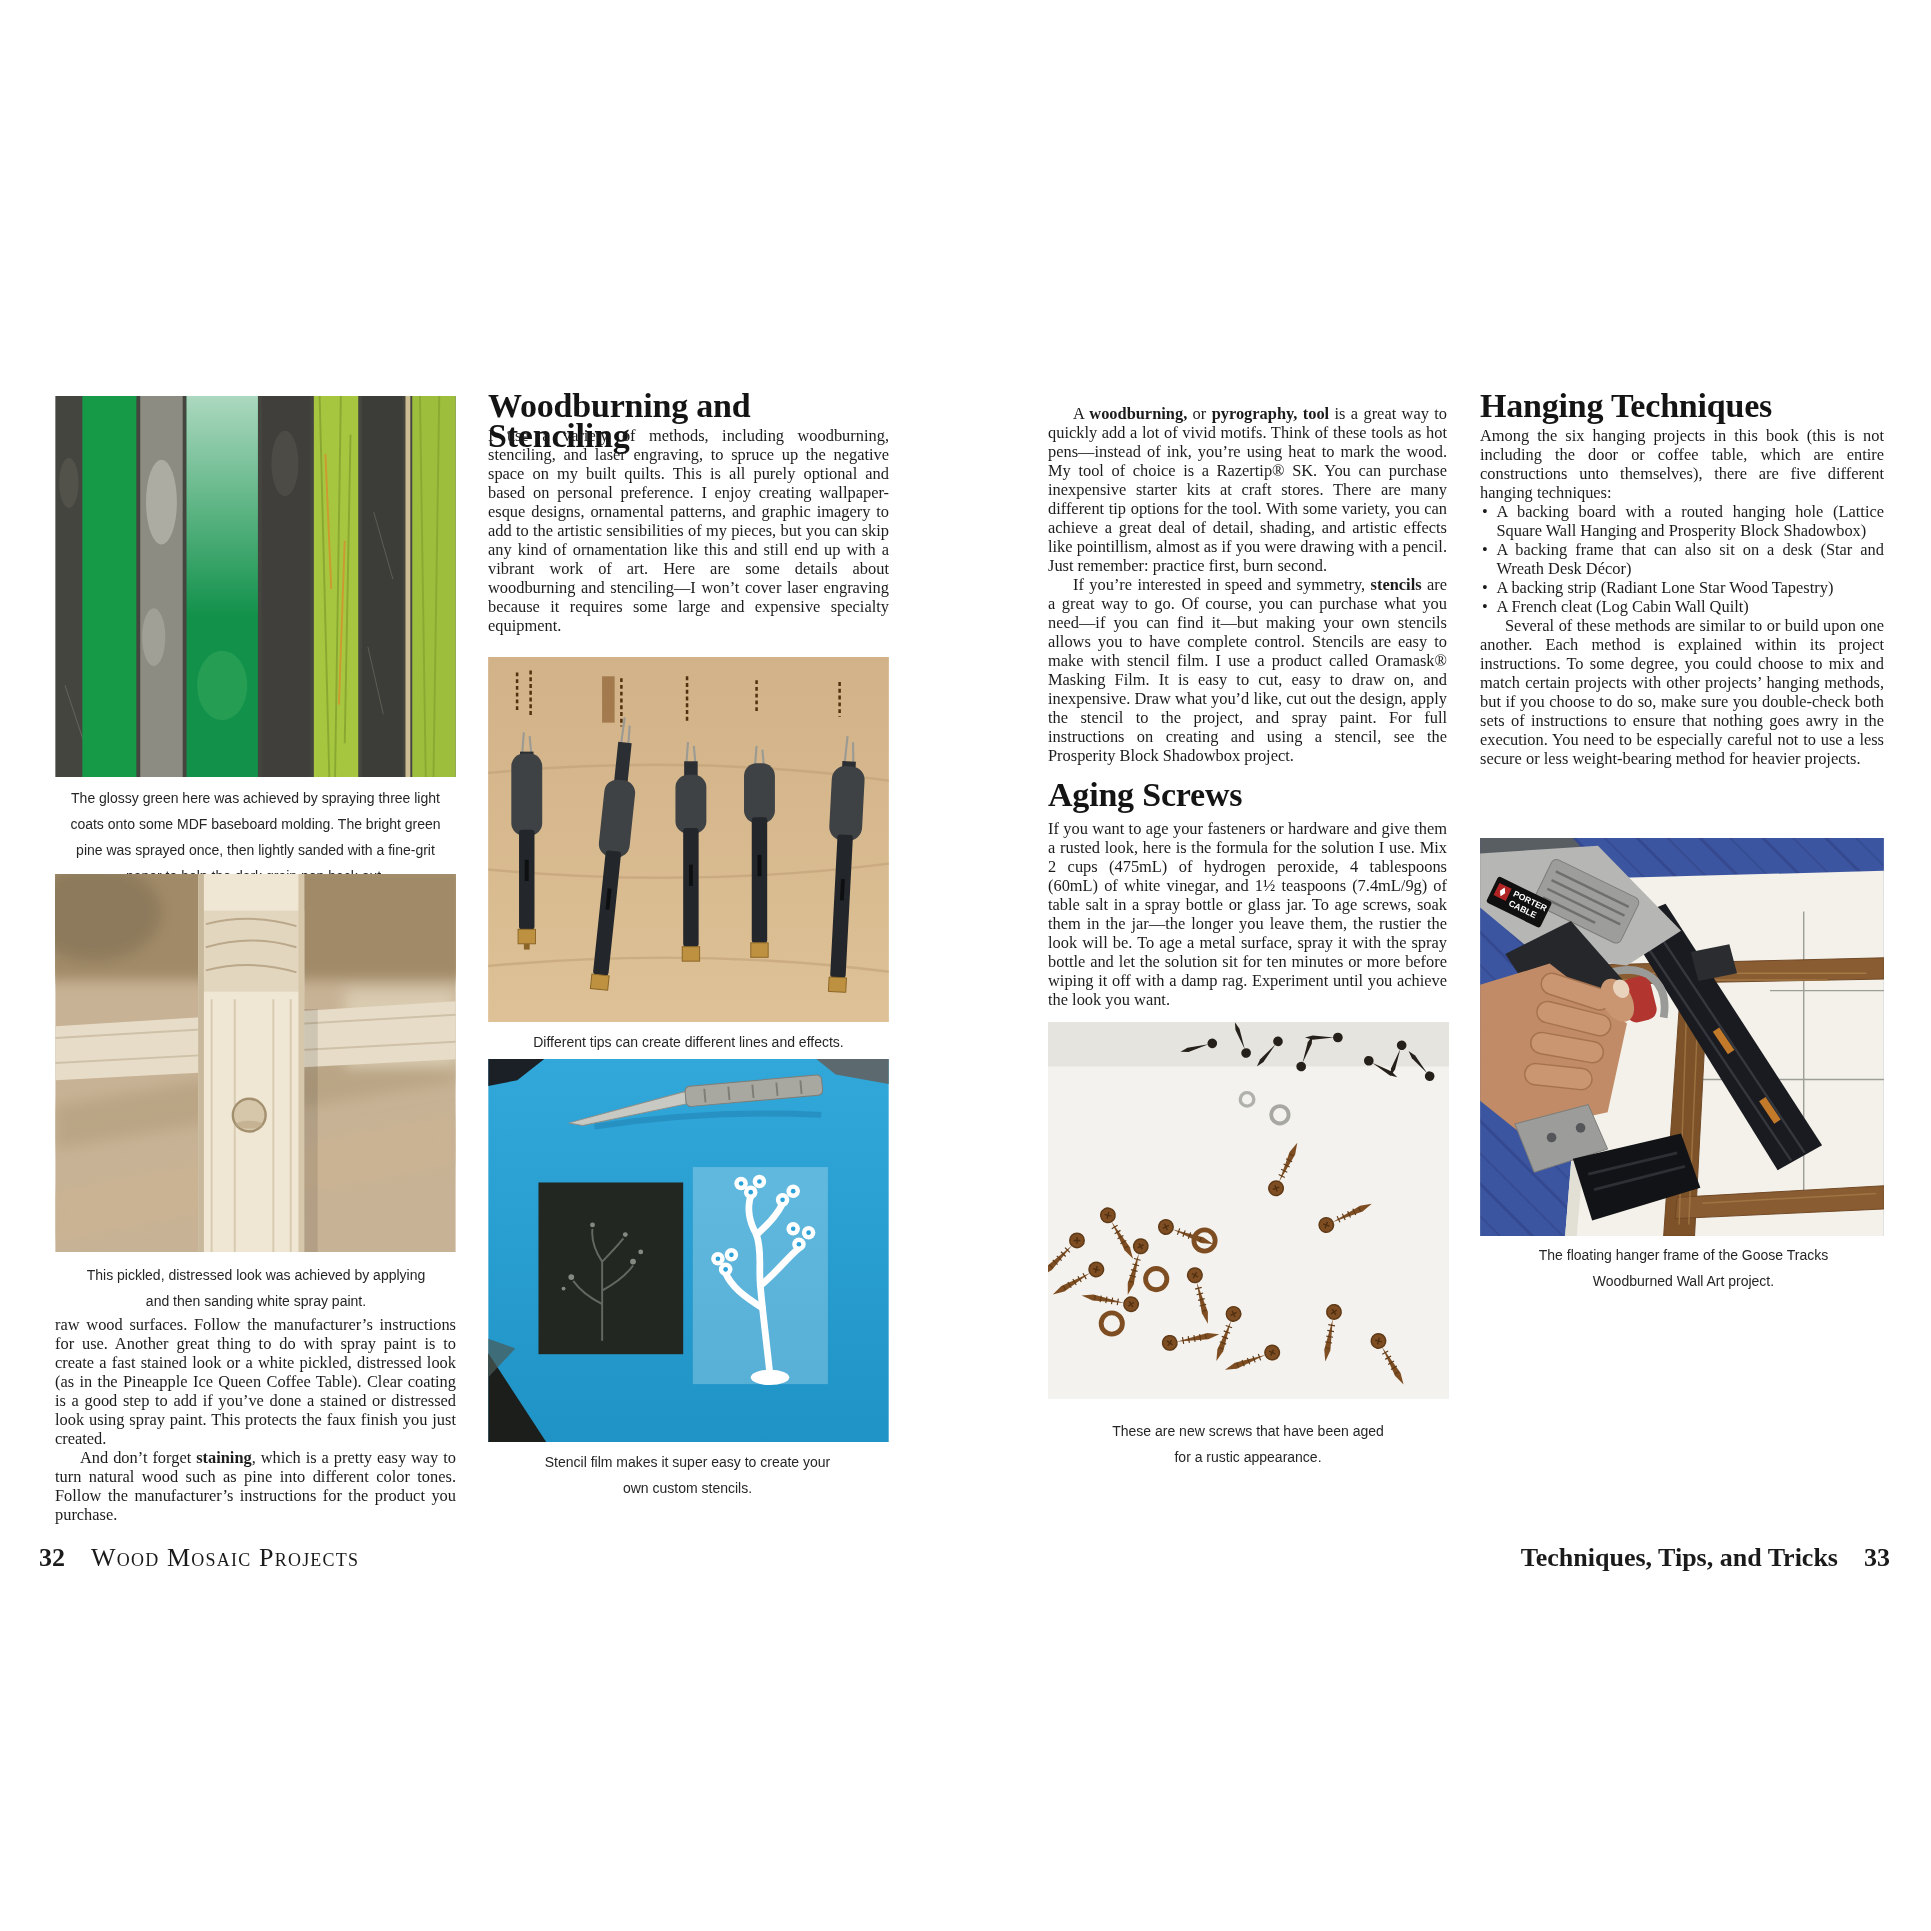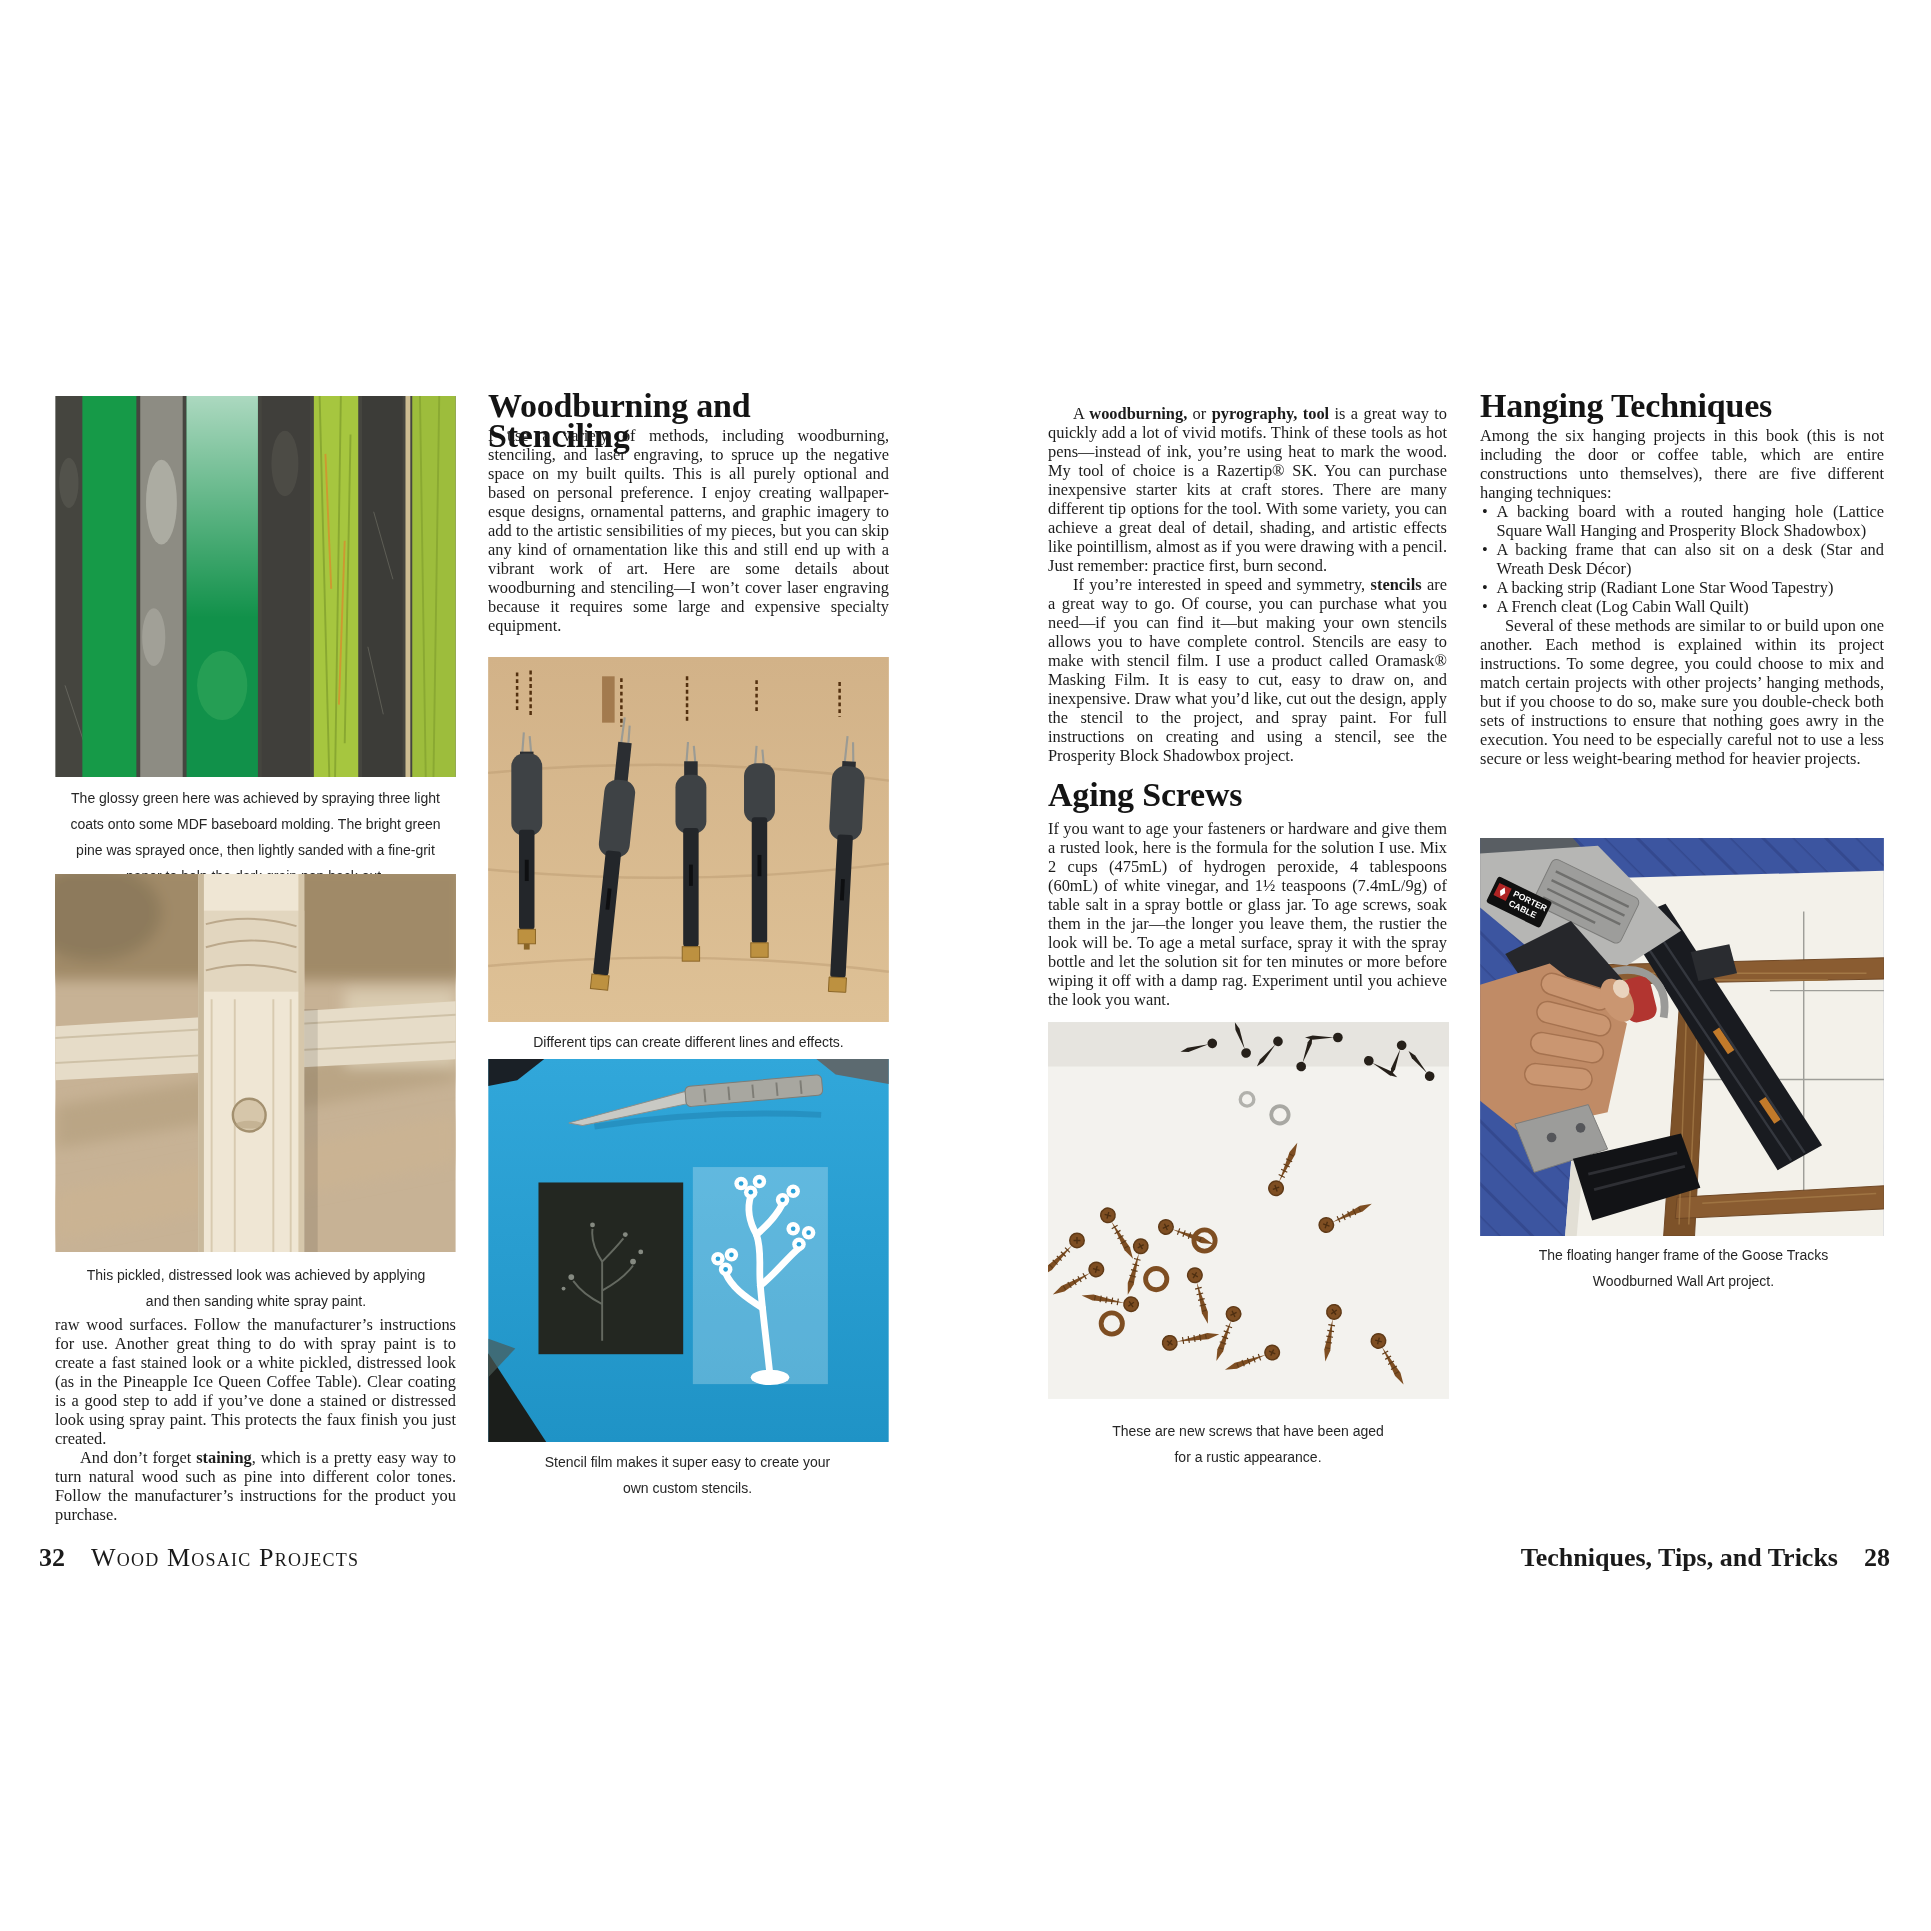--- a/index.html
+++ b/index.html
@@ -382,17 +382,17 @@
 
   <div class="abs footer" style="left:39px;top:1543px;">
     <span class="pagenum">32</span>
     <span>&nbsp;&nbsp;</span>
     <span class="smallcaps">Wood Mosaic Projects</span>
   </div>
 
   <div class="abs footer" style="left:1480px;top:1543px;width:410px;text-align:right;font-weight:700;">
     <span>Techniques, Tips, and Tricks</span>
     <span>&nbsp;&nbsp;</span>
-    <span class="pagenum">28</span>
+    <span class="pagenum">33</span>
   </div>
 
 </div>
 
 
 </body></html>

